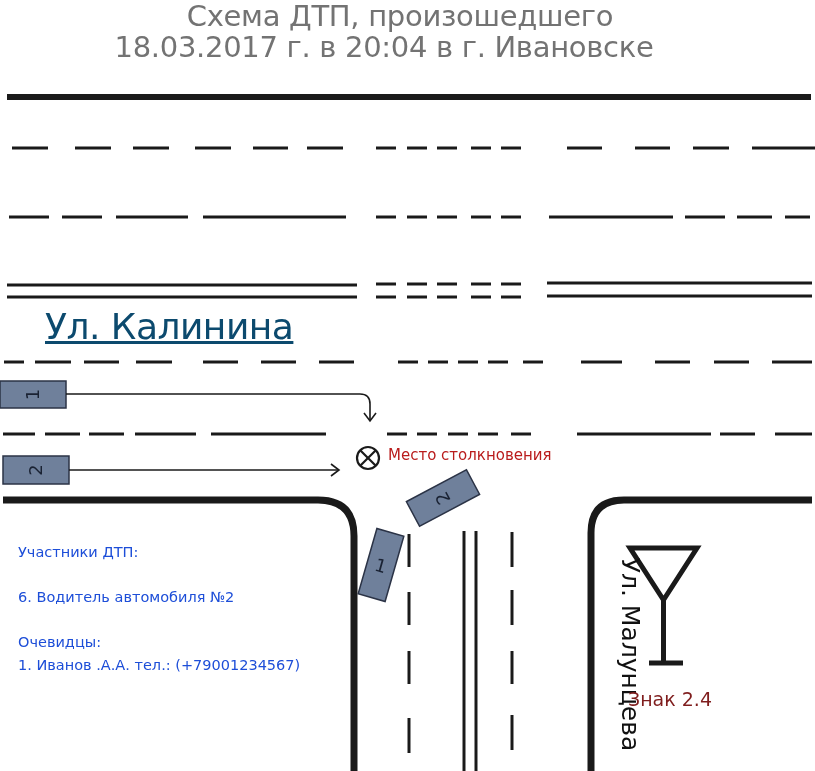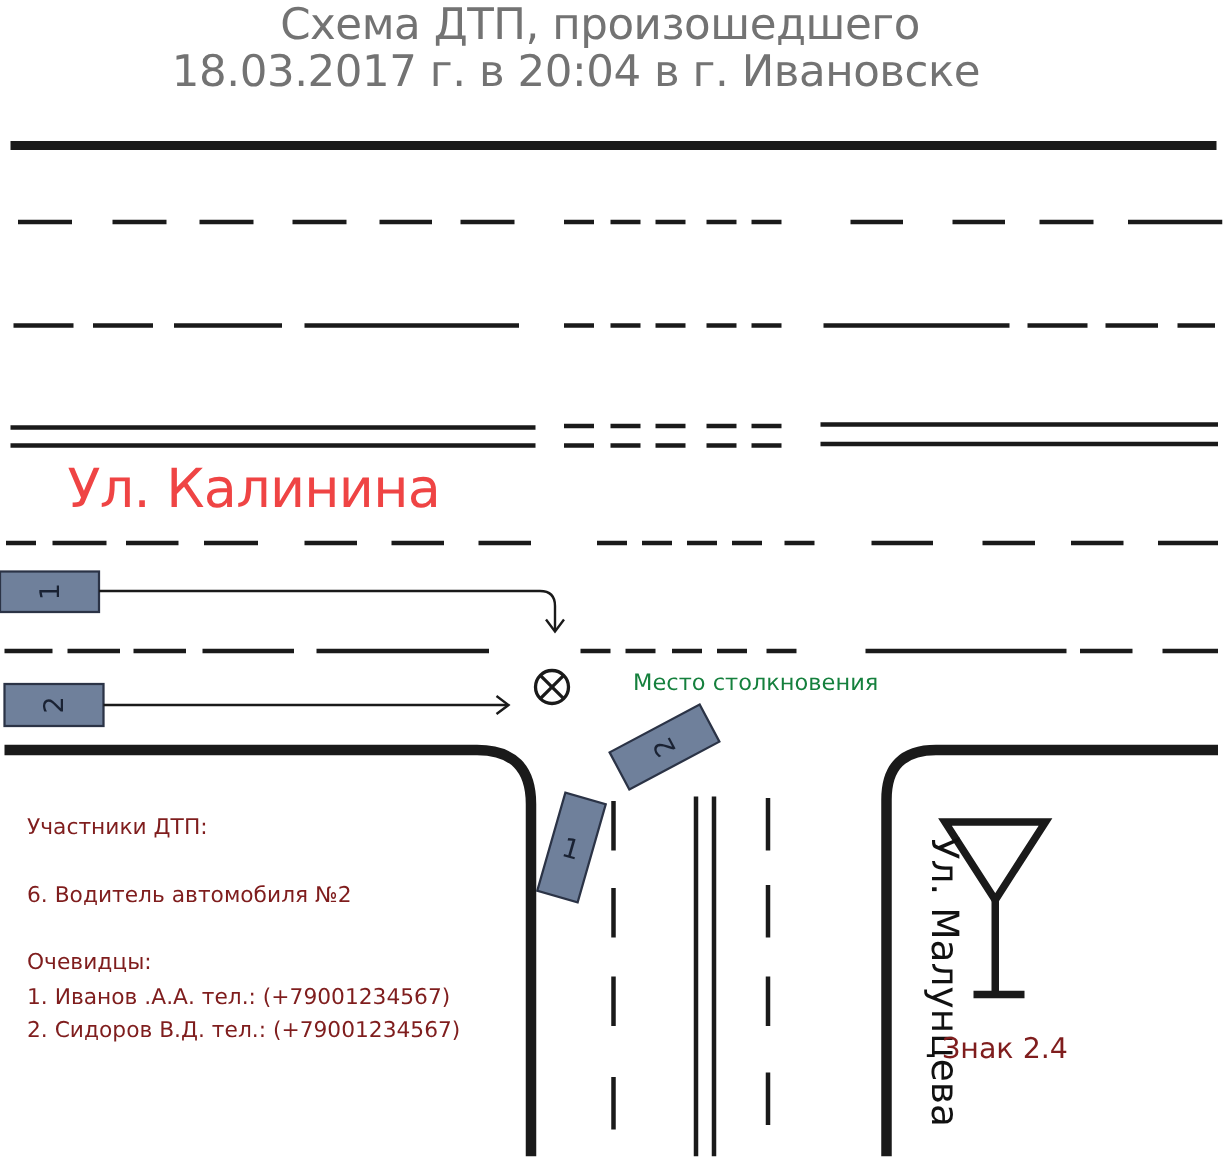--- a/index.html
+++ b/index.html
@@ -1,25 +1,25 @@
 <!DOCTYPE html>
 <html><head>
 <meta charset="utf-8">
 <style>
   html, body { margin: 0; padding: 0; background: #ffffff; }
   body { width: 815px; height: 771px; position: relative; overflow: hidden; font-family: "DejaVu Sans", "Liberation Sans", sans-serif; color: #111; }
   #scene { position: absolute; left: 0; top: 0; }
   .title { position: absolute; left: 0; width: 815px; text-align: center; font-size: 29px; line-height: 32px; color: #737373; letter-spacing: -0.3px; }
   .title-line1 { top: 0px; left: 50px; width: 700px; }
   .title-line2 { top: 31px; left: 34px; width: 700px; }
-  .street-main { position: absolute; left: 45px; top: 306px; font-size: 36px; color: #ef4444; letter-spacing: -0.5px; }
+  .street-main { position: absolute; left: 45px; top: 306px; font-size: 36px; color: #0c4a6e; letter-spacing: -0.5px; text-decoration: underline; }
   .street-side { position: absolute; left: 510px; top: 640px; font-size: 25px; color: #111; transform: rotate(90deg); transform-origin: center center; white-space: nowrap; width: 240px; text-align: center; }
-  .collision-label { position: absolute; left: 422px; top: 446px; font-size: 15px; color: #15803d; }
+  .collision-label { position: absolute; left: 388px; top: 446px; font-size: 15px; color: #b91c1c; }
   .sign-label { position: absolute; left: 628px; top: 688px; font-size: 19px; color: #7f1d1d; }
-  .info { position: absolute; left: 18px; top: 541px; font-size: 14.5px; line-height: 22.5px; color: #7f1d1d; }
+  .info { position: absolute; left: 18px; top: 541px; font-size: 14.5px; line-height: 22.5px; color: #1d4ed8; }
   .info div { white-space: nowrap; }
   .gap { height: 22.5px; }
   .car-label { font-family: "DejaVu Sans", sans-serif; font-size: 18px; fill: #1a2233; }
 </style>
 </head>
 <body>
 
 <svg id="scene" width="815" height="771" viewBox="0 0 815 771">
 
   <line x1="7" y1="97" x2="811" y2="97" stroke="#1a1a1a" stroke-width="6"></line>
@@ -179,14 +179,13 @@
 
 <div class="sign-label">Знак 2.4</div>
 
 <div class="info">
   <div>Участники ДТП:</div>
   <div class="gap"></div>
   <div>6. Водитель автомобиля №2</div>
   <div class="gap"></div>
   <div>Очевидцы:</div>
   <div>1. Иванов .А.А. тел.: (+79001234567)</div>
-  <div>2. Сидоров В.Д. тел.: (+79001234567)</div>
 </div>
 
 </body></html>

